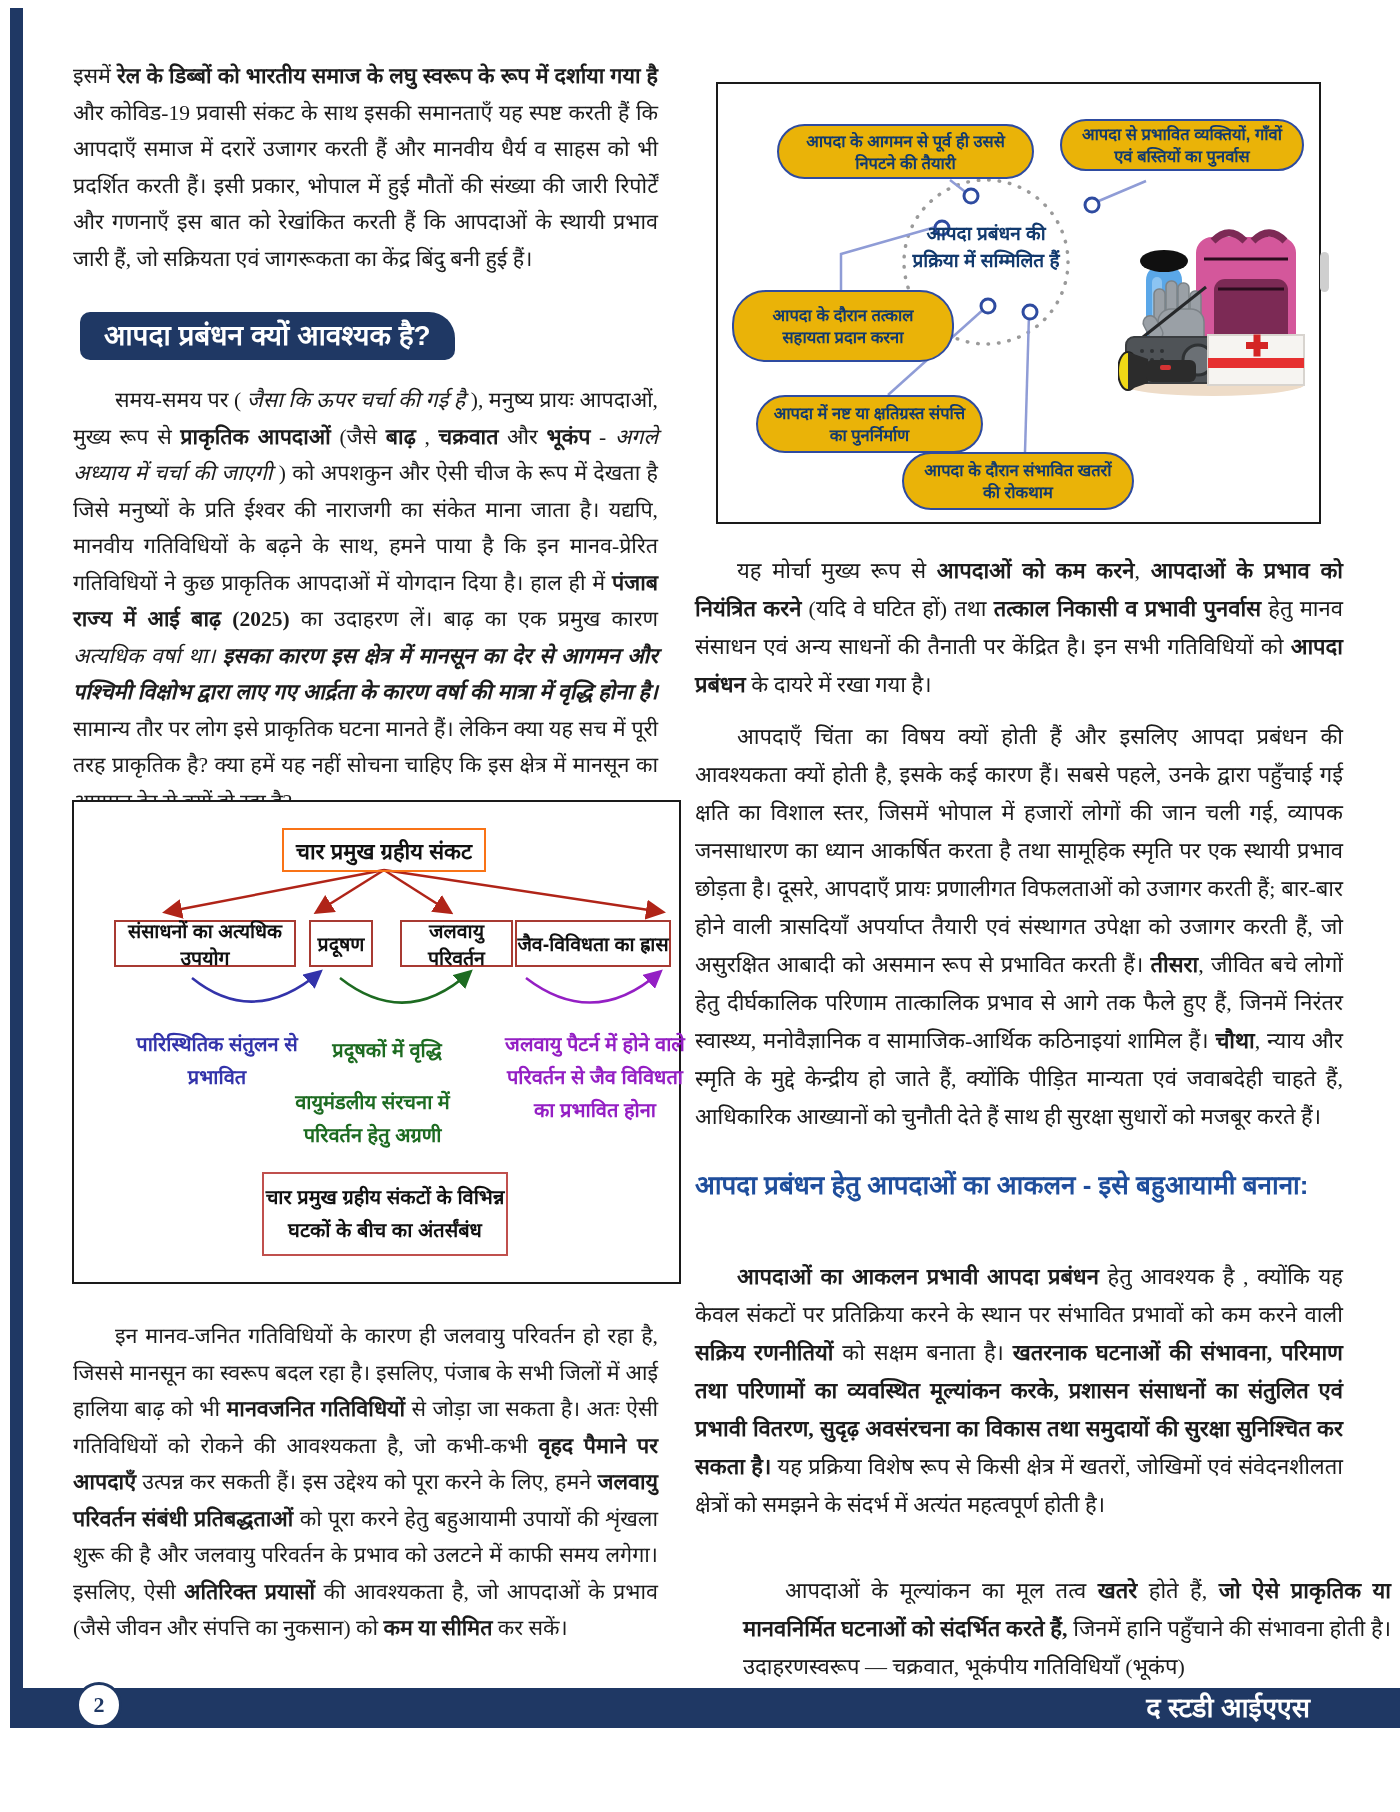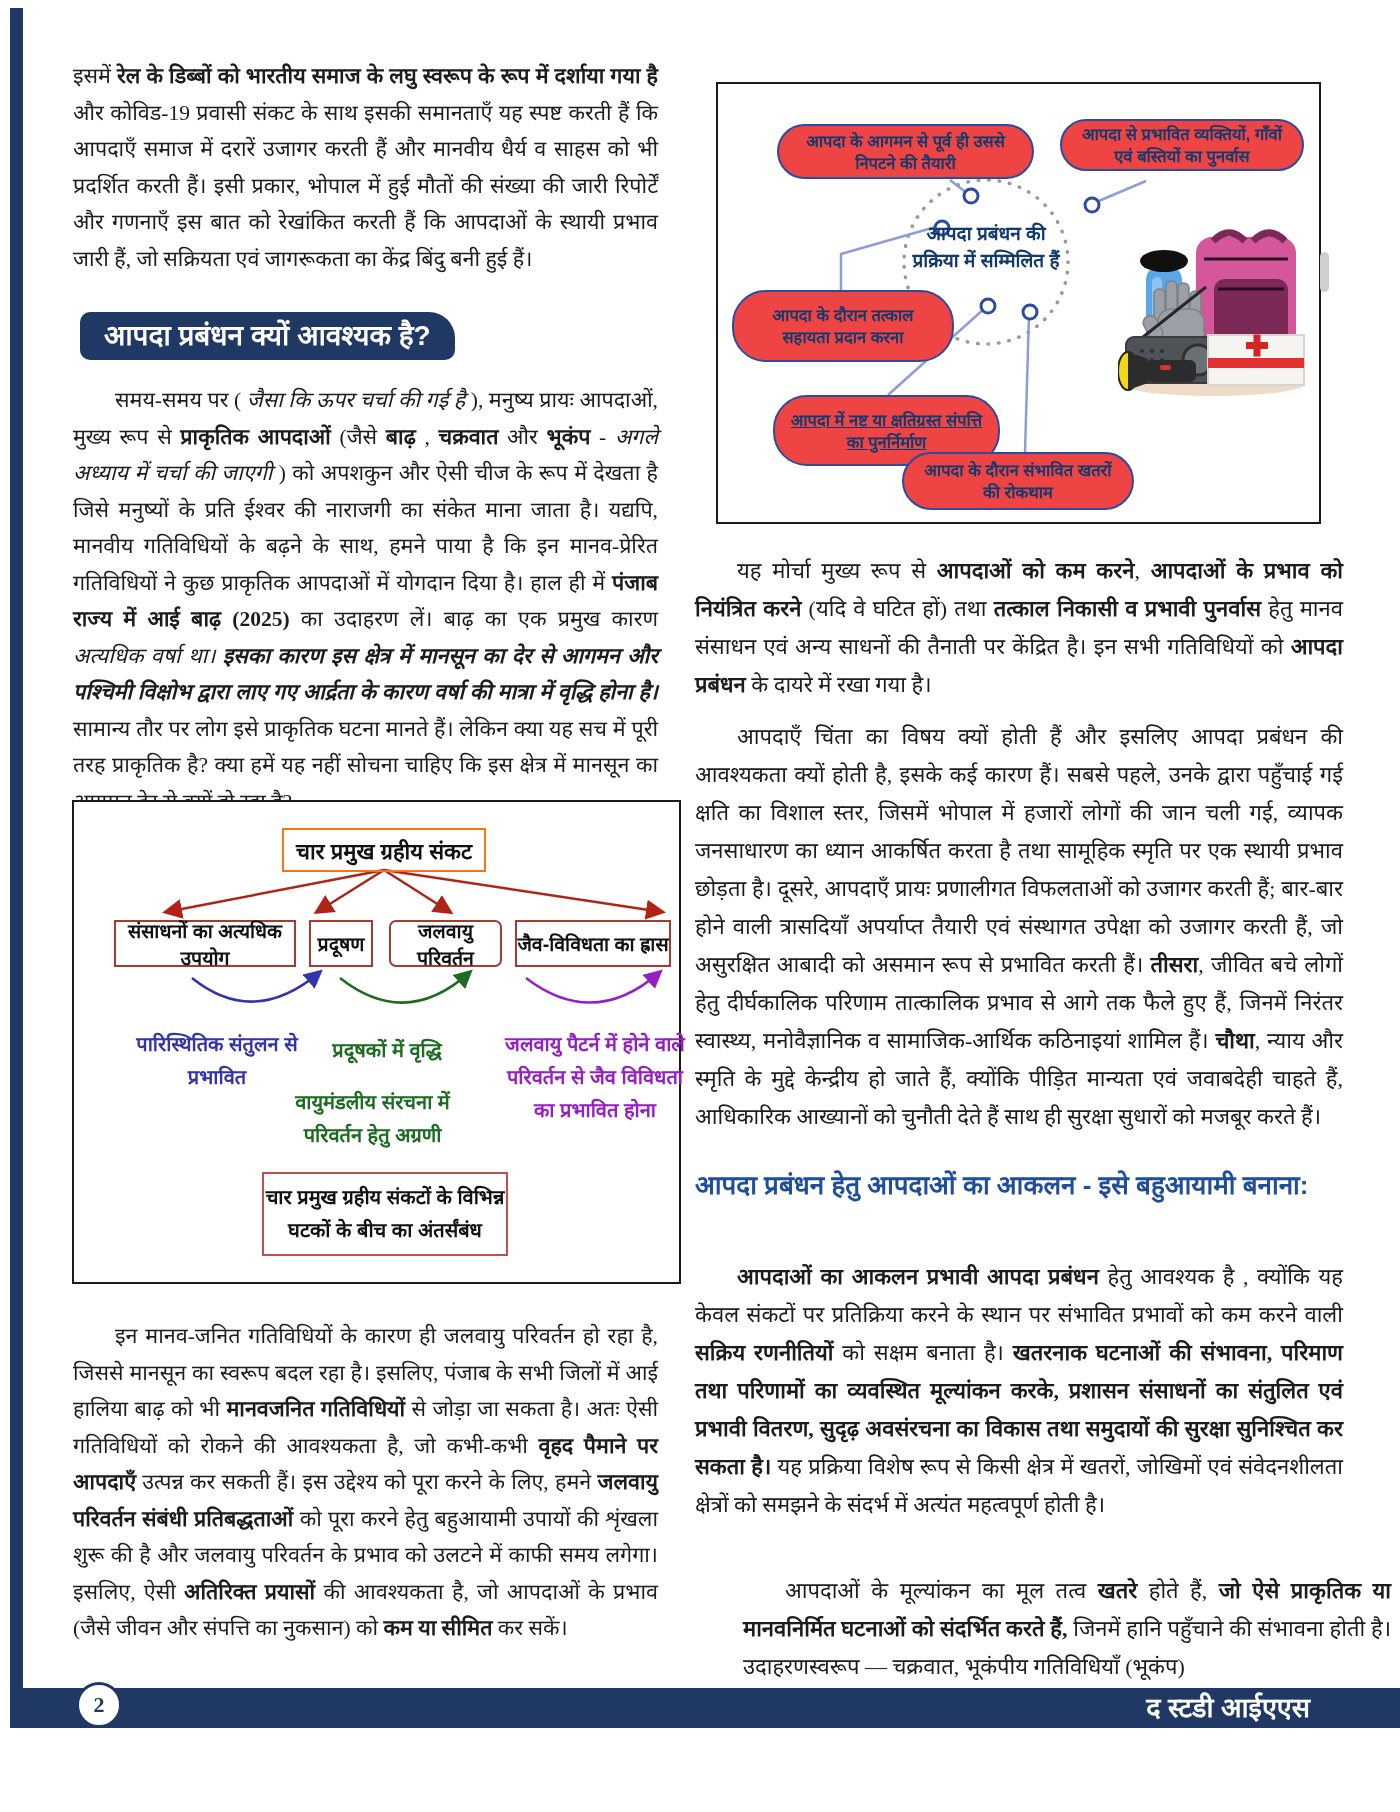--- a/index.html
+++ b/index.html
@@ -15,21 +15,21 @@
   .r-bi{font-weight:bold;font-style:italic;}
   .section-heading{position:absolute;left:80px;top:312px;height:48px;line-height:48px;
         background:#1f3864;color:#ffffff;font-family:"Liberation Sans",sans-serif;
         font-weight:bold;font-size:28px;padding:0 24px;white-space:nowrap;
         border-radius:10px 26px 10px 10px;}
   .sub-heading{position:absolute;left:695px;top:1162px;width:650px;color:#1f4e9c;
         font-family:Liberation Sans, sans-serif;font-weight:bold;font-size:26px;line-height:46px;}
   
   .process-box{position:absolute;left:716px;top:82px;width:601px;height:438px;
         border:2px solid #1a1a1a;background:#ffffff;}
-  .pill{position:absolute;border:2.5px solid #2e4ba0;border-radius:34px;background:#ef4444;
+  .pill{position:absolute;border:2.5px solid #2e4ba0;border-radius:34px;background:#eab308;
         display:flex;align-items:center;justify-content:center;text-align:center;
         font-family:"Liberation Sans",sans-serif;font-weight:bold;color:#123a6e;
         font-size:16.5px;line-height:22px;padding:4px 14px;box-sizing:border-box;}
   .center-label{position:absolute;left:190px;top:136px;width:156px;text-align:center;
         font-family:"Liberation Sans",sans-serif;font-weight:bold;color:#123a6e;
         font-size:19px;line-height:27px;}
   .proc-svg{position:absolute;left:0;top:0;width:601px;height:438px;}
   .kit-svg{position:absolute;left:400px;top:135px;width:190px;height:180px;}
   .scroll-thumb{position:absolute;left:1320px;top:252px;width:9px;height:40px;
         border-radius:5px;background:#cfcfcf;}
@@ -99,21 +99,21 @@
       </g>
       <path d="M 118 176 Q 180 226 246 170" stroke="#3333aa" stroke-width="2.5" fill="none" marker-end="url(#arr-blue)"></path>
       <path d="M 266 176 Q 332 228 396 170" stroke="#1d6b21" stroke-width="2.5" fill="none" marker-end="url(#arr-green)"></path>
       <path d="M 452 176 Q 520 228 586 170" stroke="#941fc4" stroke-width="2.5" fill="none" marker-end="url(#arr-purple)"></path>
     </svg>
 
     <div class="crisis-title">चार प्रमुख ग्रहीय संकट</div>
 
     <div class="crisis-item" style="left:40px;width:182px;">संसाधनों का अत्यधिक उपयोग</div>
     <div class="crisis-item" style="left:235px;width:64px;">प्रदूषण</div>
-    <div class="crisis-item" style="left:315px;width:113px;border-radius:7px;">जलवायु परिवर्तन</div>
+    <div class="crisis-item" style="left:326px;width:113px;">जलवायु परिवर्तन</div>
     <div class="crisis-item" style="left:441px;width:156px;">जैव-विविधता का ह्रास</div>
 
     <div class="crisis-label lbl-blue" style="left:43px;top:226px;width:200px;">पारिस्थितिक संतुलन से प्रभावित</div>
     <div class="crisis-label lbl-green" style="left:228px;top:232px;width:170px;">प्रदूषकों में वृद्धि</div>
     <div class="crisis-label lbl-green" style="left:206px;top:284px;width:185px;">वायुमंडलीय संरचना में परिवर्तन हेतु अग्रणी</div>
     <div class="crisis-label lbl-purple" style="left:405px;top:226px;width:192px;margin-left:20px;">जलवायु पैटर्न में होने वाले परिवर्तन से जैव विविधता का प्रभावित होना</div>
 
     <div class="crisis-note">चार प्रमुख ग्रहीय संकटों के विभिन्न घटकों के बीच का अंतर्संबंध</div>
   </div>
 
@@ -136,21 +136,21 @@
         <circle cx="270" cy="222" r="7"></circle>
         <circle cx="312" cy="228" r="7"></circle>
       </g>
     </svg>
 
     <div class="center-label">आपदा प्रबंधन की प्रक्रिया में सम्मिलित हैं</div>
 
     <div class="pill" style="left:59px;top:40px;width:257px;height:55px;">आपदा के आगमन से पूर्व ही उससे निपटने की तैयारी</div>
     <div class="pill" style="left:342px;top:35px;width:244px;height:52px;">आपदा से प्रभावित व्यक्तियों, गाँवों एवं बस्तियों का पुनर्वास</div>
     <div class="pill" style="left:14px;top:206px;width:222px;height:72px;">आपदा के दौरान तत्काल सहायता प्रदान करना</div>
-    <div class="pill" style="left:55px;top:311px;width:227px;height:71px;text-decoration:underline;">आपदा में नष्ट या क्षतिग्रस्त संपत्ति का पुनर्निर्माण</div>
+    <div class="pill" style="left:38px;top:311px;width:227px;height:58px;">आपदा में नष्ट या क्षतिग्रस्त संपत्ति का पुनर्निर्माण</div>
     <div class="pill" style="left:184px;top:368px;width:232px;height:58px;">आपदा के दौरान संभावित खतरों की रोकथाम</div>
 
     <svg class="kit-svg" viewBox="0 0 190 180">
       <ellipse cx="95" cy="165" rx="92" ry="12" fill="#eedcc8"></ellipse>
       <g>
         <rect x="28" y="46" width="36" height="92" rx="15" fill="#5aa7e8"></rect>
         <rect x="34" y="58" width="10" height="60" rx="5" fill="#8cc4f2"></rect>
         <ellipse cx="46" cy="42" rx="24" ry="11" fill="#101010"></ellipse>
       </g>
       <g>

